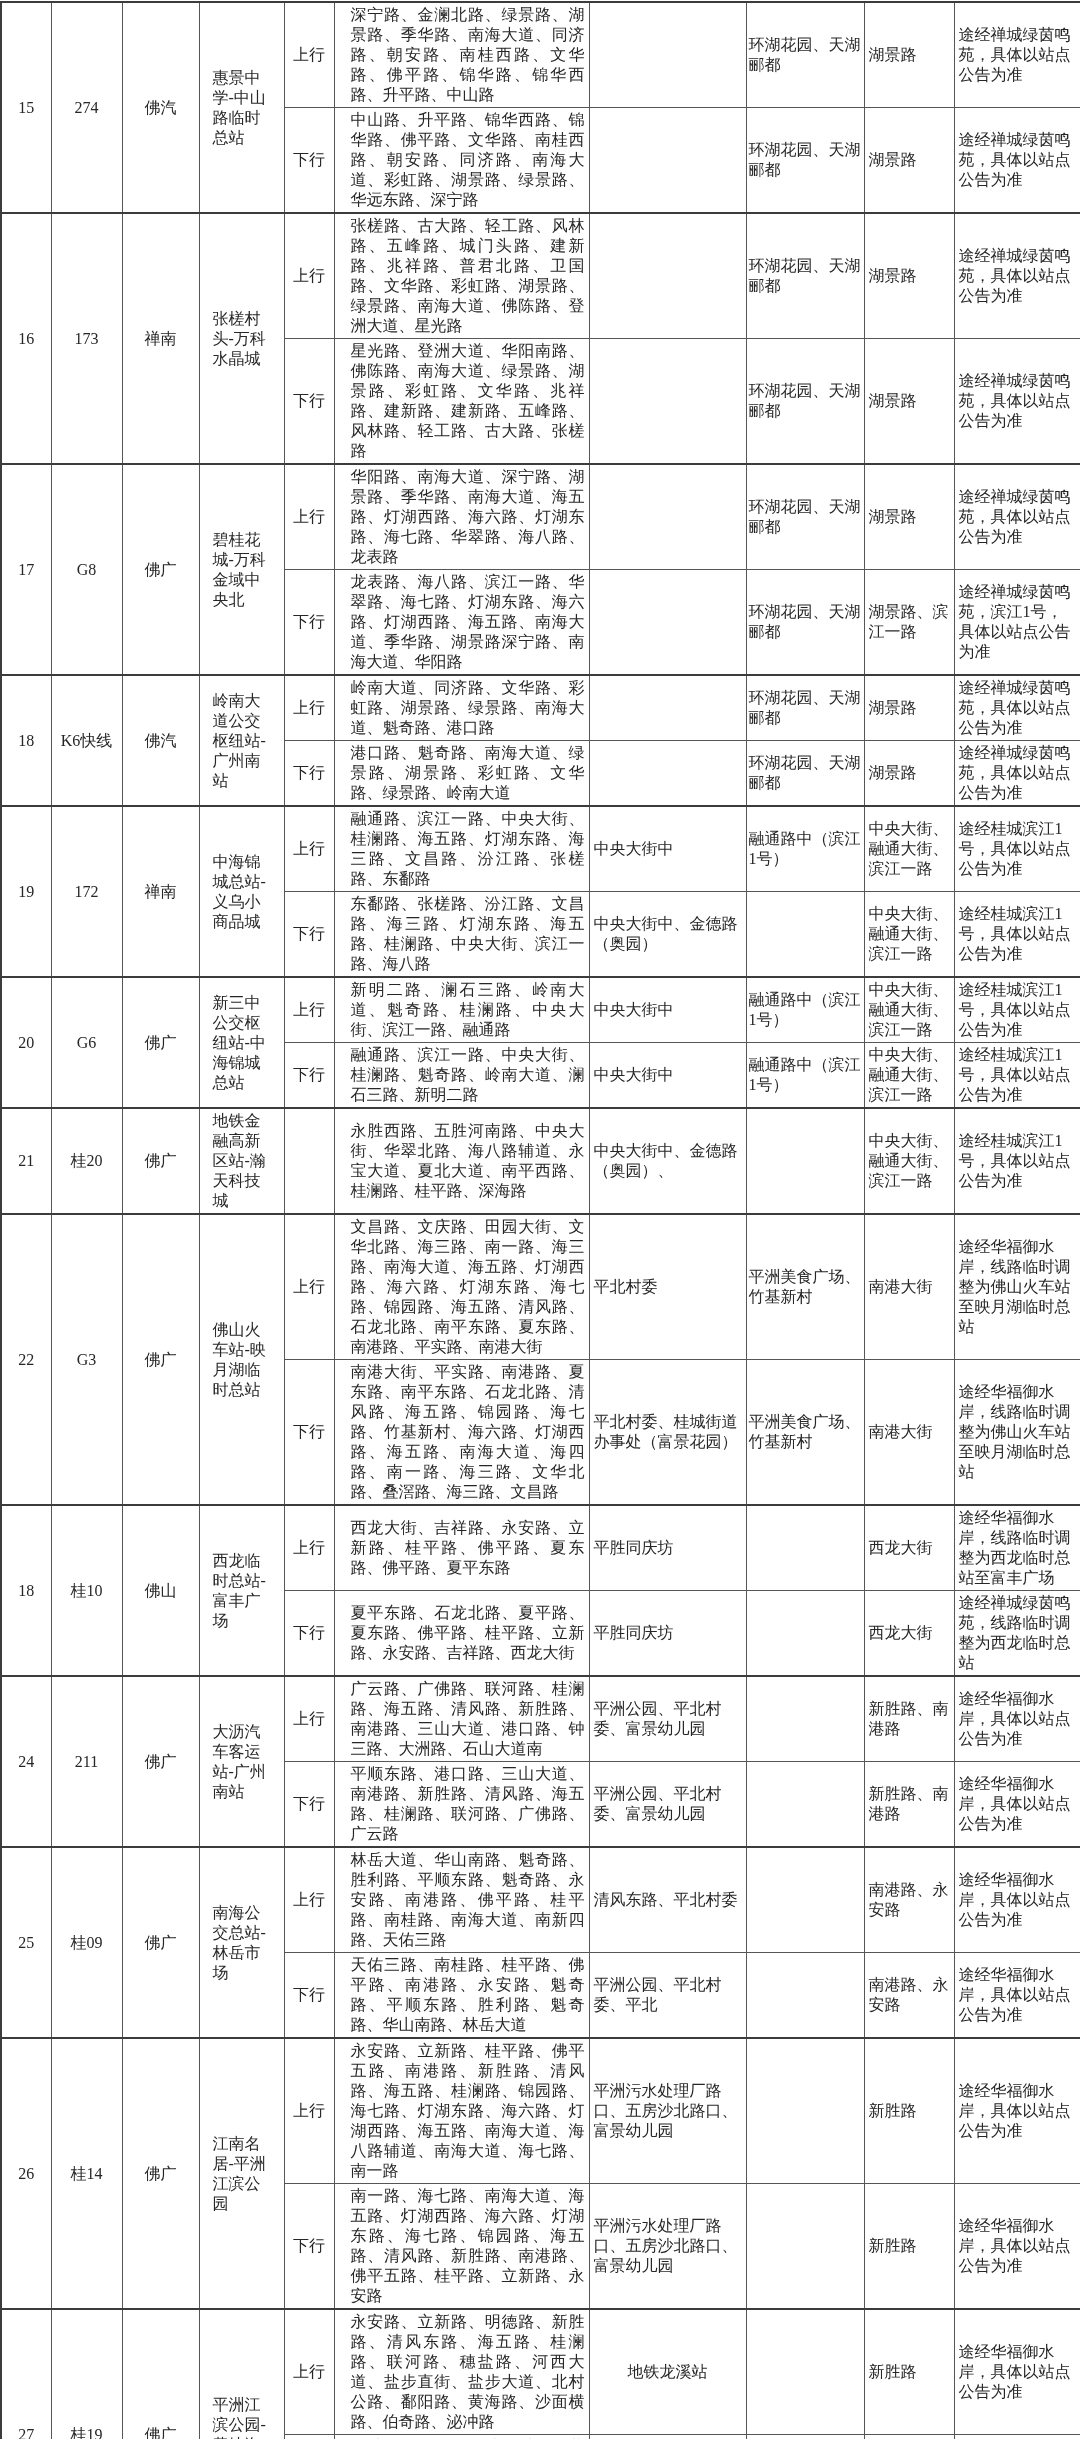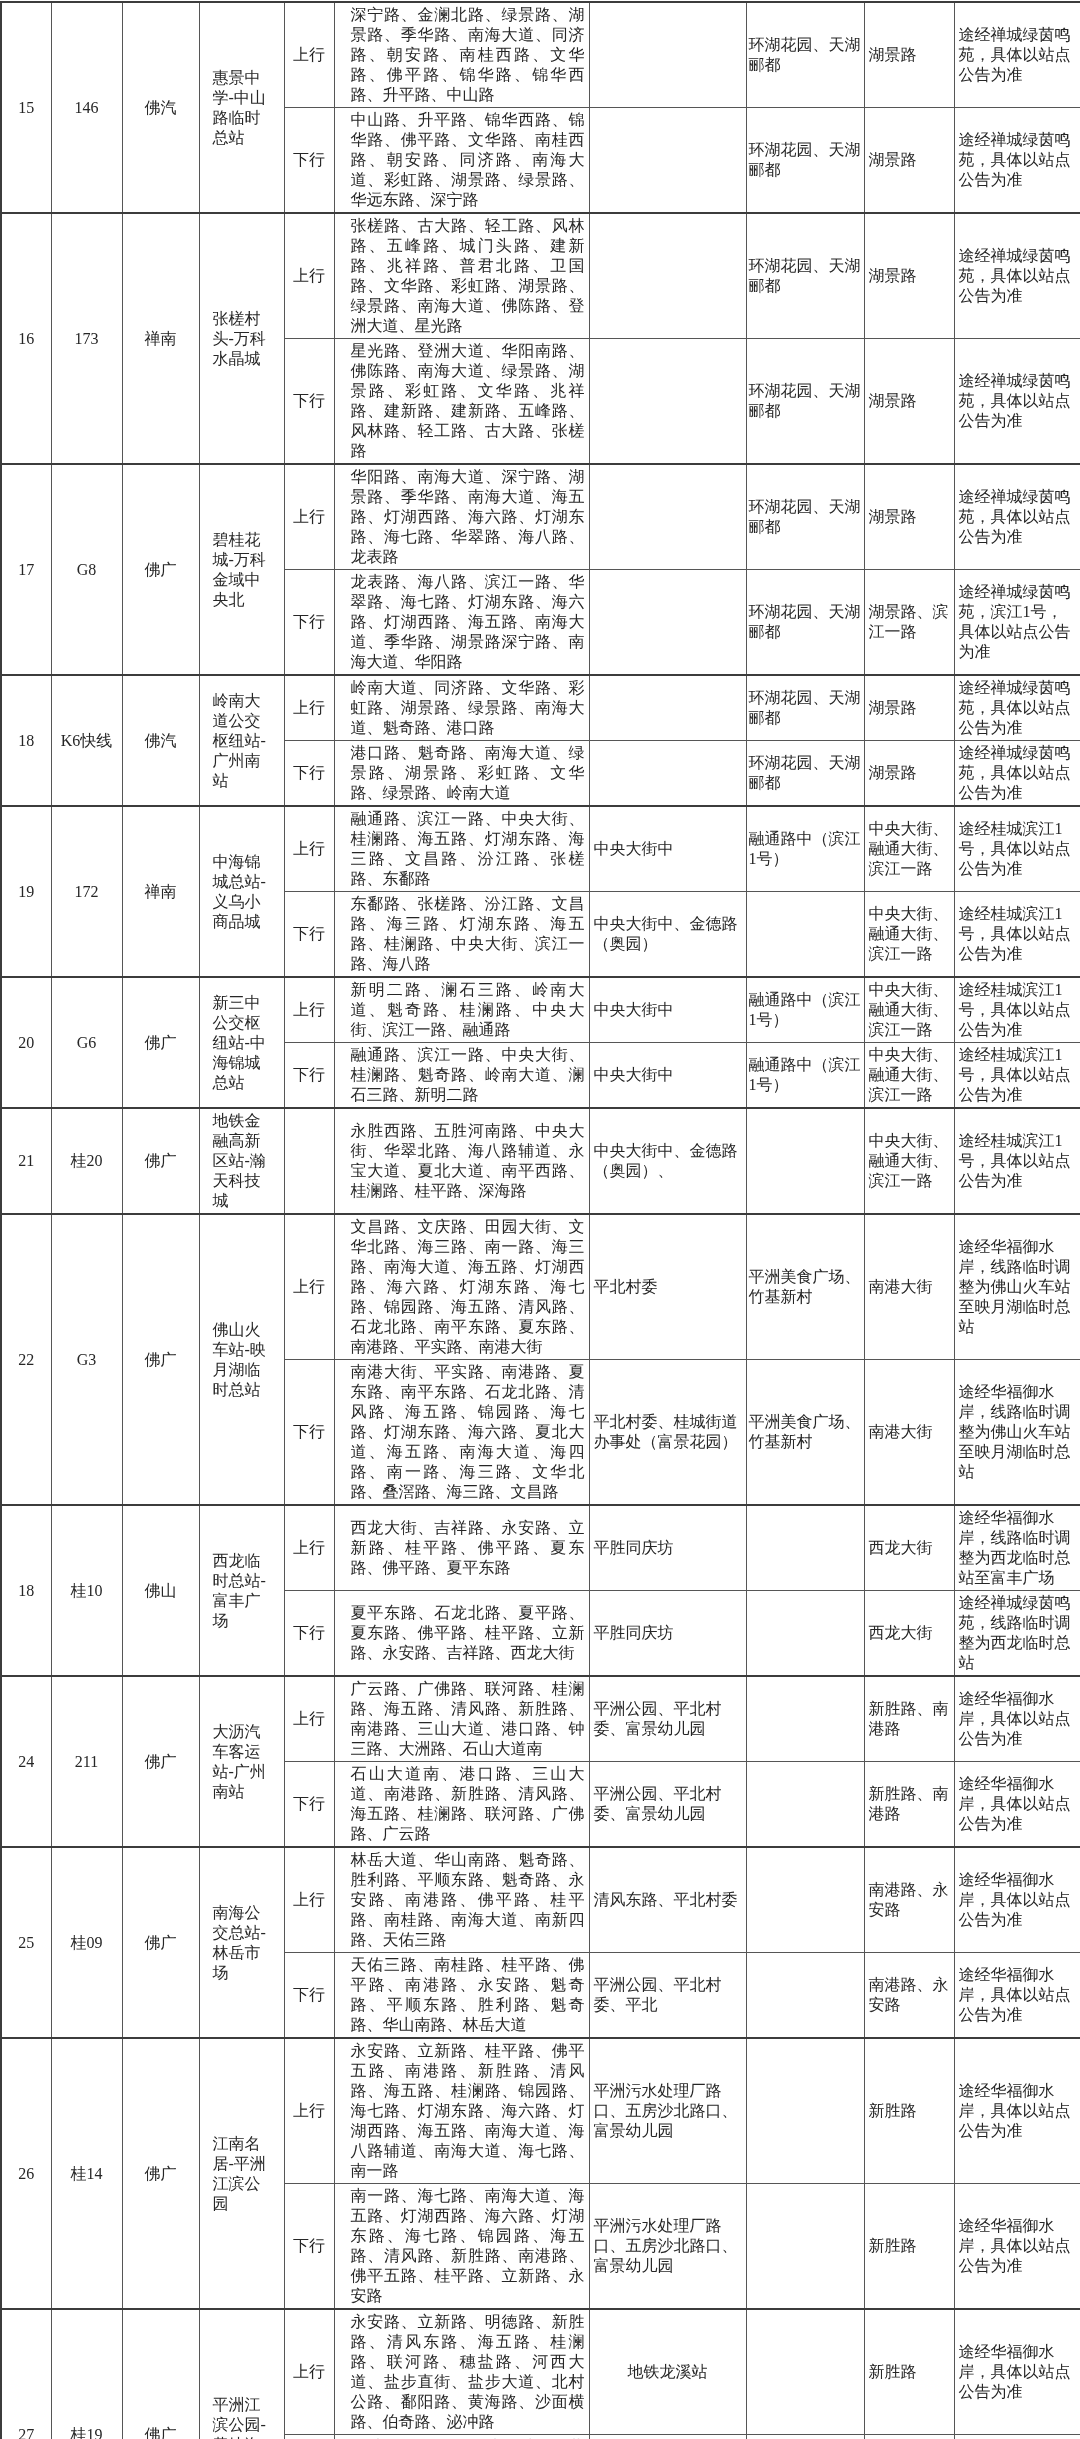--- a/index.html
+++ b/index.html
@@ -28,21 +28,21 @@
       <col style="width:50px">
         <col style="width:255px">
         <col style="width:157px">
         <col style="width:118px">
       <col style="width:90px">
         <col style="width:127px">
     </colgroup>
     <tbody id="tbody">
         <tr class="row-start">
           <td class="center col-seq" rowspan="2">15</td>
-          <td class="center col-route" rowspan="2">146</td>
+          <td class="center col-route" rowspan="2">274</td>
           <td class="center col-op" rowspan="2">佛汽</td>
           <td class="col-name" rowspan="2">惠景中学-中山路临时总站</td>
           <td class="center col-dir">上行</td>
           <td class="col-roads">深宁路、金澜北路、绿景路、湖景路、季华路、南海大道、同济路、朝安路、南桂西路、文华路、佛平路、锦华路、锦华西路、升平路、中山路</td>
           <td class="col-c7"></td>
           <td class="col-c8">环湖花园、天湖郦都</td>
           <td class="col-c9">湖景路</td>
           <td class="col-remark">途经禅城绿茵鸣苑，具体以站点公告为准</td>
         </tr>
         <tr>
@@ -172,21 +172,21 @@
           <td class="col-name" rowspan="2">佛山火车站-映月湖临时总站</td>
           <td class="center col-dir">上行</td>
           <td class="col-roads">文昌路、文庆路、田园大街、文华北路、海三路、南一路、海三路、南海大道、海五路、灯湖西路、海六路、灯湖东路、海七路、锦园路、海五路、清风路、石龙北路、南平东路、夏东路、南港路、平实路、南港大街</td>
           <td class="col-c7">平北村委</td>
           <td class="col-c8">平洲美食广场、竹基新村</td>
           <td class="col-c9">南港大街</td>
           <td class="col-remark">途经华福御水岸，线路临时调整为佛山火车站至映月湖临时总站</td>
         </tr>
         <tr>
           <td class="center col-dir">下行</td>
-          <td class="col-roads">南港大街、平实路、南港路、夏东路、南平东路、石龙北路、清风路、海五路、锦园路、海七路、灯湖东路、海六路、夏北大道、海五路、南海大道、海四路、南一路、海三路、文华北路、叠滘路、海三路、文昌路</td>
+          <td class="col-roads">南港大街、平实路、南港路、夏东路、南平东路、石龙北路、清风路、海五路、锦园路、海七路、竹基新村、海六路、灯湖西路、海五路、南海大道、海四路、南一路、海三路、文华北路、叠滘路、海三路、文昌路</td>
           <td class="col-c7">平北村委、桂城街道办事处（富景花园）</td>
           <td class="col-c8">平洲美食广场、竹基新村</td>
           <td class="col-c9">南港大街</td>
           <td class="col-remark">途经华福御水岸，线路临时调整为佛山火车站至映月湖临时总站</td>
         </tr>
         <tr class="row-start">
           <td class="center col-seq" rowspan="2">18</td>
           <td class="center col-route" rowspan="2">桂10</td>
           <td class="center col-op" rowspan="2">佛山</td>
           <td class="col-name" rowspan="2">西龙临时总站-富丰广场</td>
@@ -212,21 +212,21 @@
           <td class="col-name" rowspan="2">大沥汽车客运站-广州南站</td>
           <td class="center col-dir">上行</td>
           <td class="col-roads">广云路、广佛路、联河路、桂澜路、海五路、清风路、新胜路、南港路、三山大道、港口路、钟三路、大洲路、石山大道南</td>
           <td class="col-c7">平洲公园、平北村委、富景幼儿园</td>
           <td class="col-c8"></td>
           <td class="col-c9">新胜路、南港路</td>
           <td class="col-remark">途经华福御水岸，具体以站点公告为准</td>
         </tr>
         <tr>
           <td class="center col-dir">下行</td>
-          <td class="col-roads">石山大道南、港口路、三山大道、南港路、新胜路、清风路、海五路、桂澜路、联河路、广佛路、广云路</td>
+          <td class="col-roads">平顺东路、港口路、三山大道、南港路、新胜路、清风路、海五路、桂澜路、联河路、广佛路、广云路</td>
           <td class="col-c7">平洲公园、平北村委、富景幼儿园</td>
           <td class="col-c8"></td>
           <td class="col-c9">新胜路、南港路</td>
           <td class="col-remark">途经华福御水岸，具体以站点公告为准</td>
         </tr>
         <tr class="row-start">
           <td class="center col-seq" rowspan="2">25</td>
           <td class="center col-route" rowspan="2">桂09</td>
           <td class="center col-op" rowspan="2">佛广</td>
           <td class="col-name" rowspan="2">南海公交总站-林岳市场</td>

